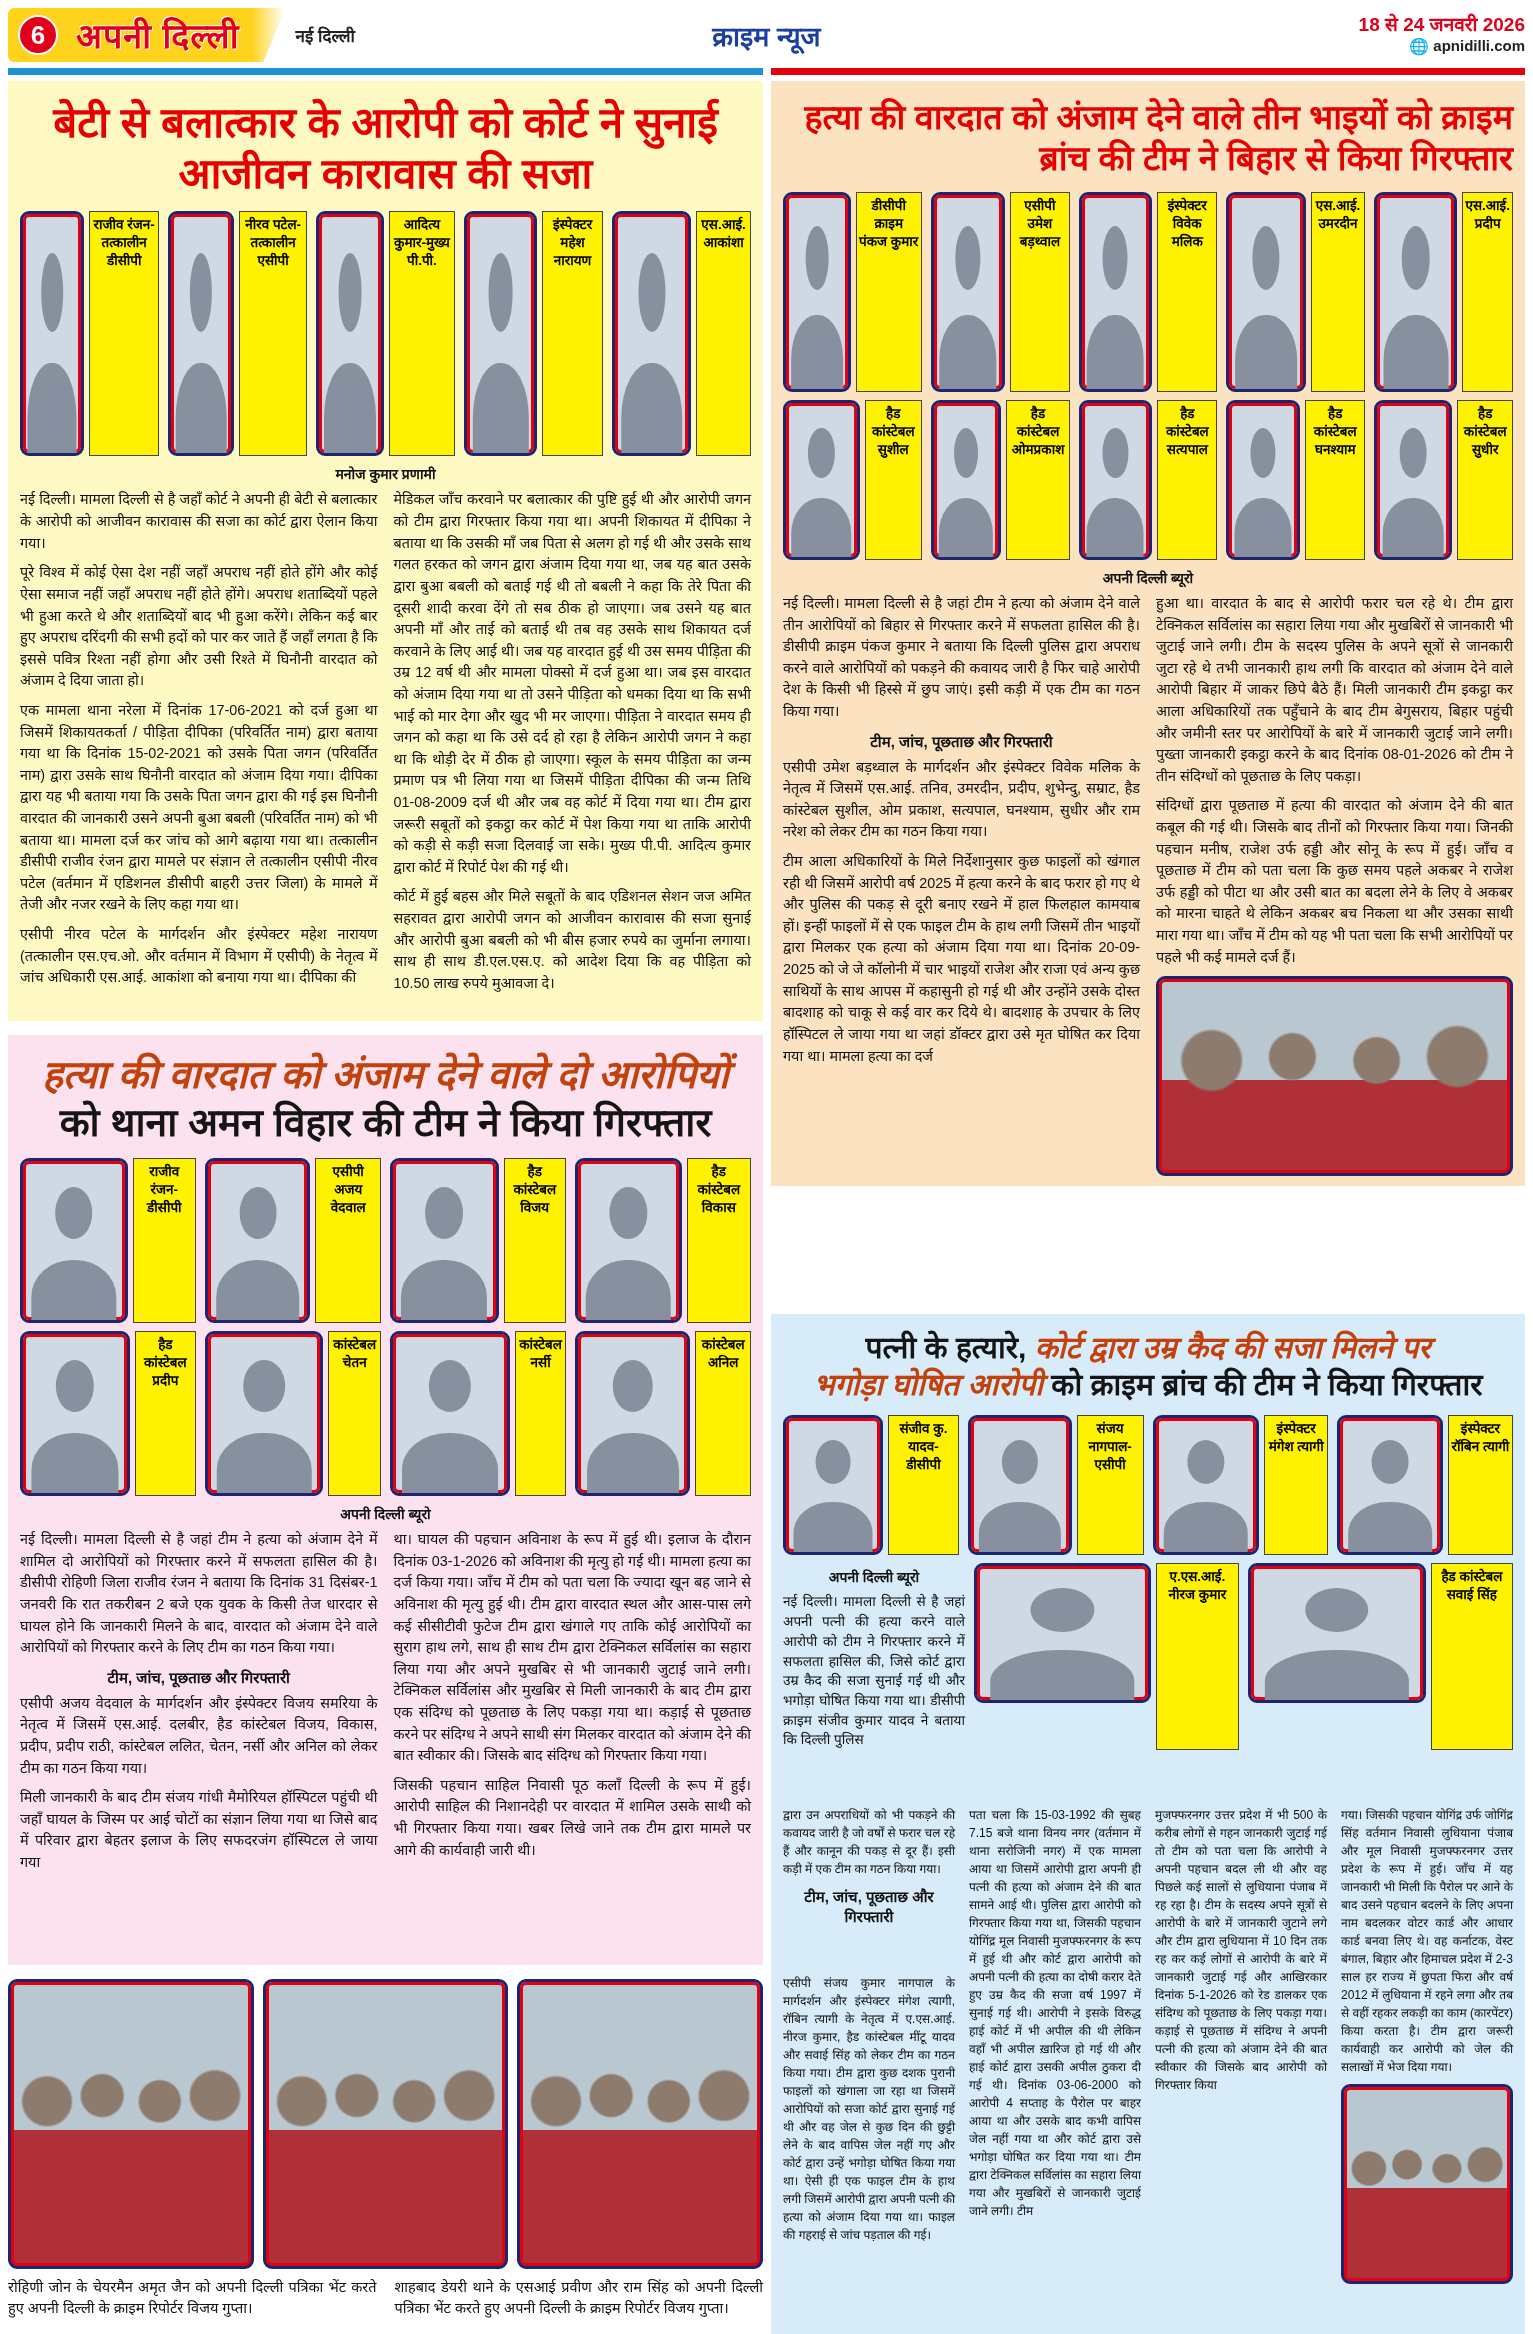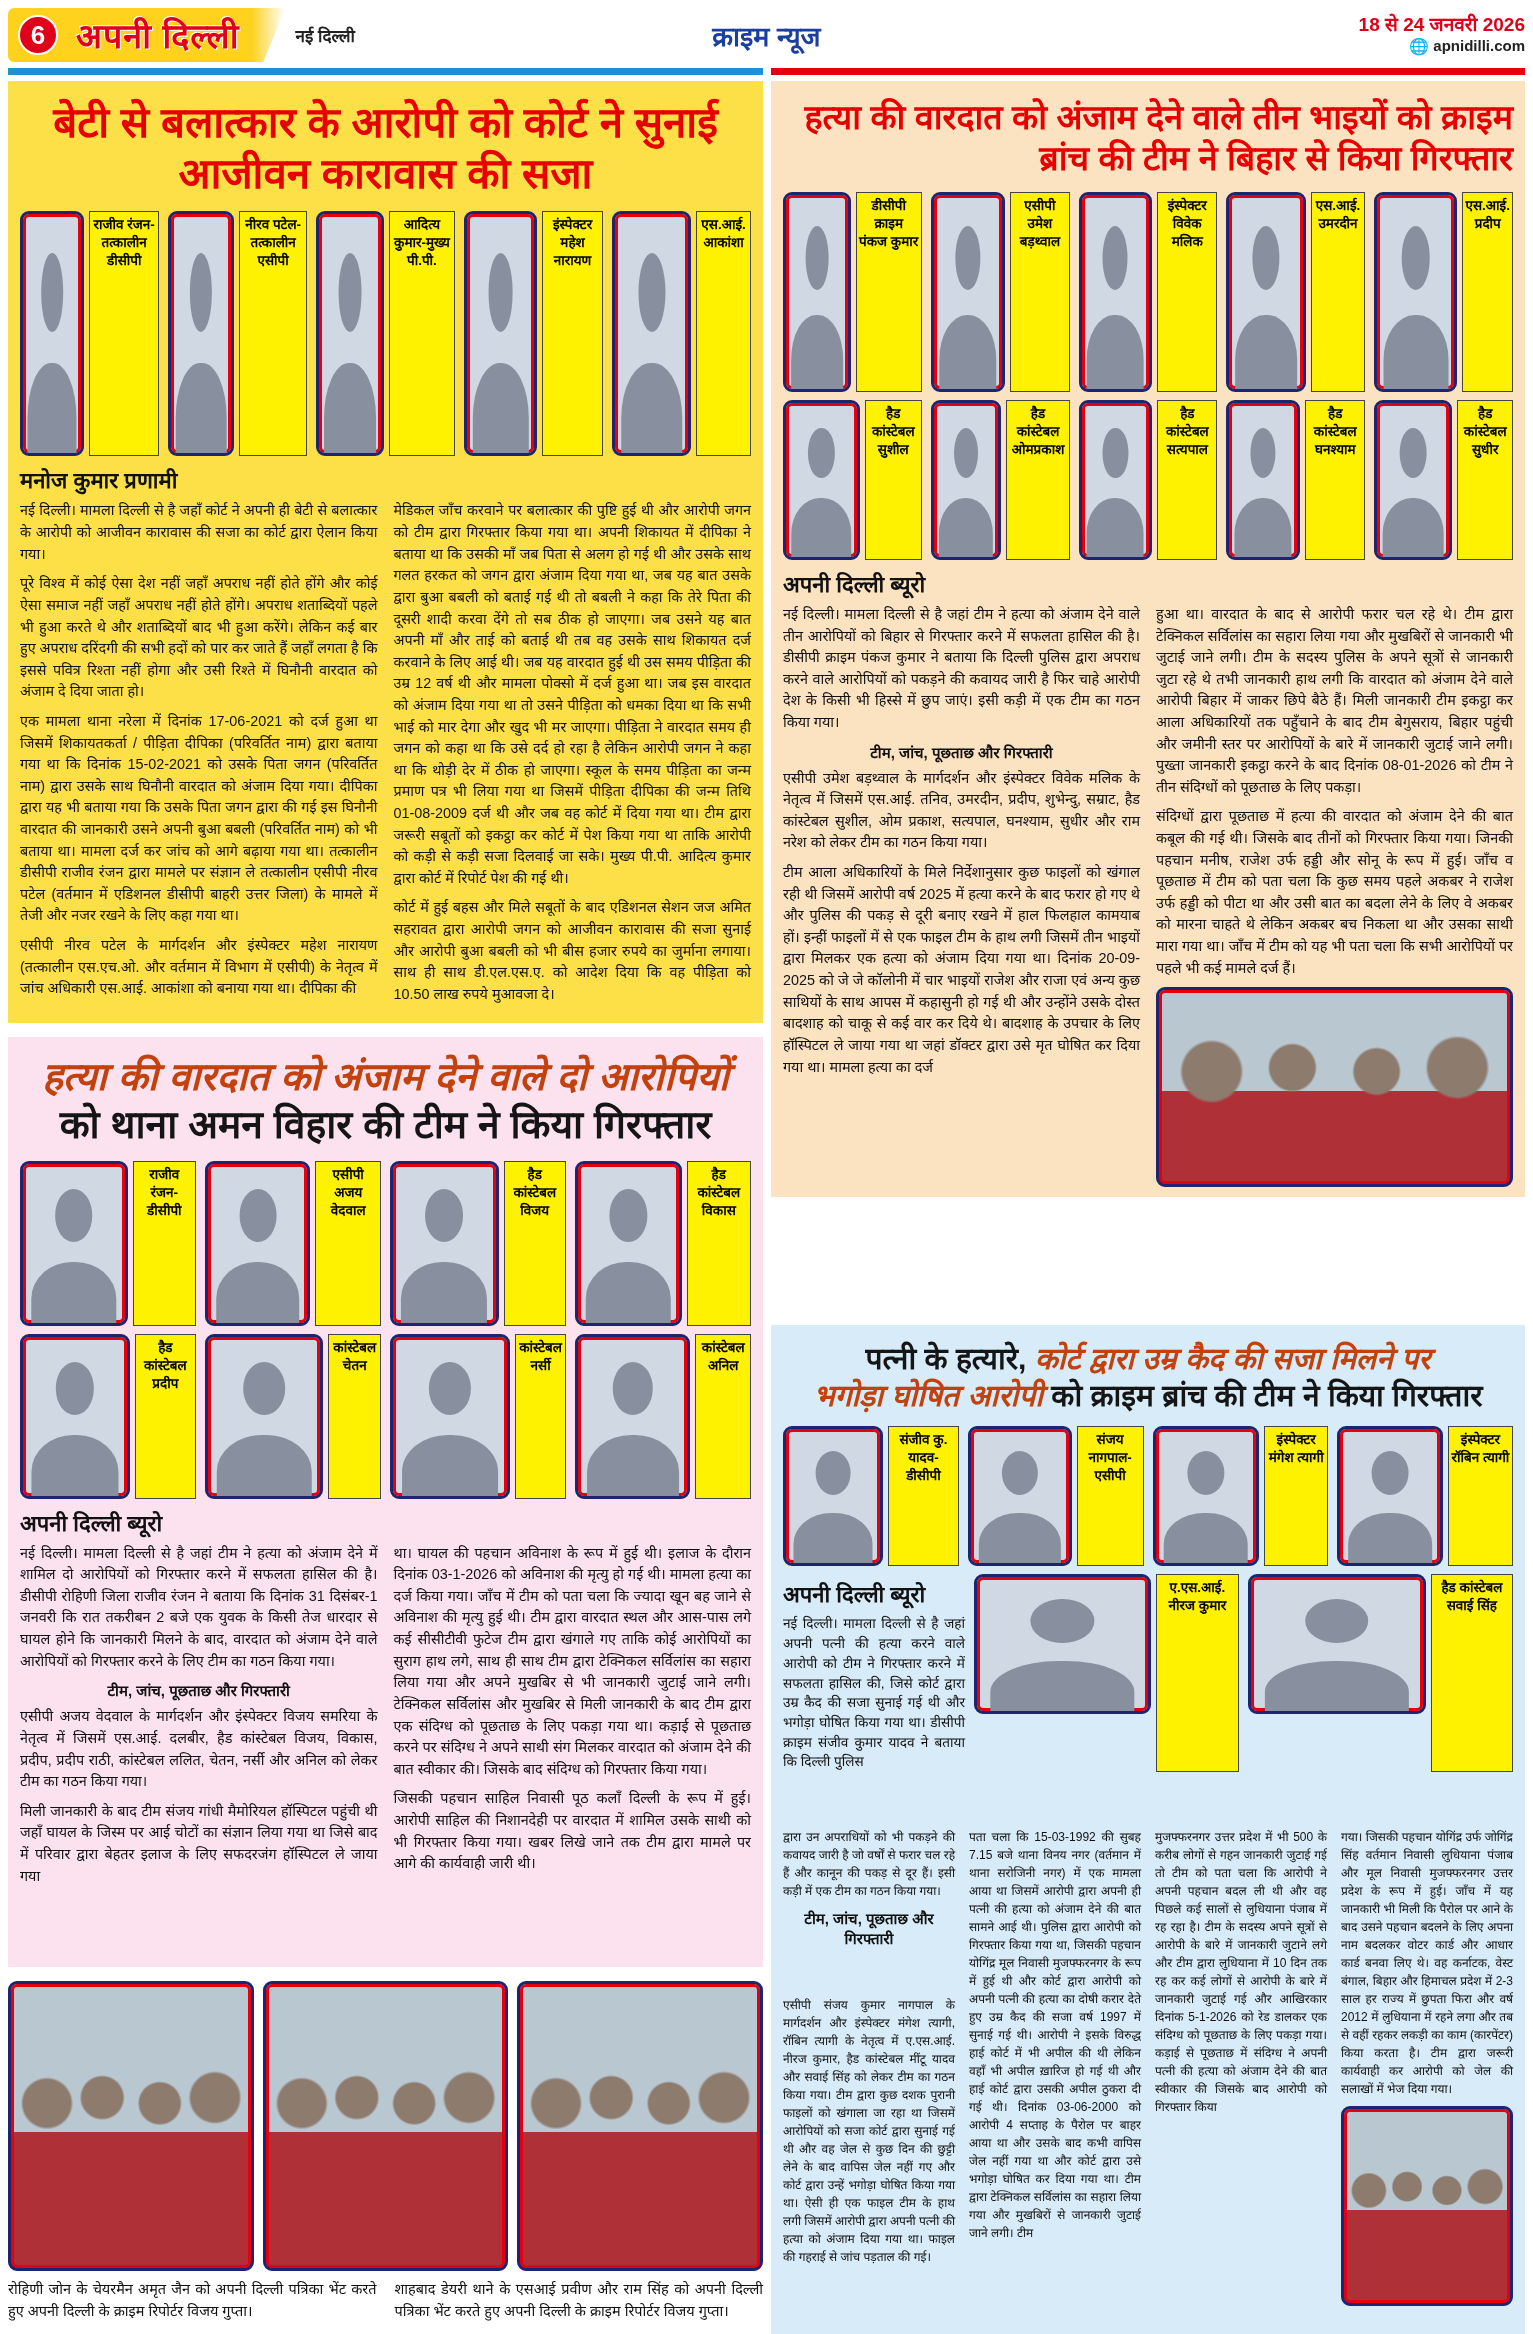--- a/index.html
+++ b/index.html
@@ -23,21 +23,21 @@
   .rules { display:flex; gap:8px; margin:4px 0 6px 0; }
   .rule-blue { height:7px; background:#1e90d6; width:755px; }
   .rule-red  { height:7px; background:#e3000f; width:754px; }
 
   
   .grid { display:flex; gap:8px; align-items:flex-start; }
   .col-left { width:755px; display:flex; flex-direction:column; gap:14px; }
   .col-right { width:754px; display:flex; flex-direction:column; gap:0; }
 
   article { padding:10px 12px; }
-  .a1 { background:#fde047; min-height:940px; }
+  .a1 { background:#fef9c3; min-height:940px; }
   .a2 { background:#fbe2c0; min-height:945px; }
   .a3 { background:#fbe2ee; min-height:930px; }
   .a4 { background:#d7ebf8; min-height:1180px; margin-top:128px; }
 
   h2.headline { text-align:center; font-weight:bold; line-height:1.22; margin:6px 0 12px 0; }
   .a1 h2.headline { color:#e60000; font-size:42px; }
   .a2 h2.headline { color:#e60000; font-size:34px;text-align:right; }
   .a3 h2.headline { font-size:39px; }
   .a4 h2.headline { font-size:30px; }
   .hl-red { color:#c2410c;font-style:italic; } .hl-black { color:#151515; }
@@ -57,21 +57,21 @@
   figure.group .heads { position:absolute; inset:0;
       background:
         radial-gradient(circle at 15% 42%, #8d7b6e 9%, transparent 10%),
         radial-gradient(circle at 38% 40%, #8d7b6e 9%, transparent 10%),
         radial-gradient(circle at 62% 42%, #8d7b6e 9%, transparent 10%),
         radial-gradient(circle at 85% 40%, #8d7b6e 9%, transparent 10%); }
 
   .cap { background:#fff200; border:1px solid #444; color:#000; font-weight:bold; font-size:13.5px; text-align:center; padding:3px 2px; }
 
   
-  .byline { font-weight:bold; font-size:22px; margin:4px 0 6px 0; }
+  .byline { text-align:center; font-weight:bold; font-size:14px; margin:4px 0 6px 0; }
   .cols { display:flex; gap:16px; }
   .tcol { flex:1; }
   .tcol p { text-align:justify; font-size:14.4px; line-height:1.5; margin-bottom:8px; }
   .subhead { text-align:center; font-weight:bold; font-size:15px; margin:6px 0; }
   .groupwrap { margin-top:8px; }
 
   
   .a4-row2 { display:flex; gap:9px; margin-bottom:8px; }
   .a4-intro { width:182px; }
   .a4-intro p { text-align:justify; font-size:13.6px; line-height:1.45; }

